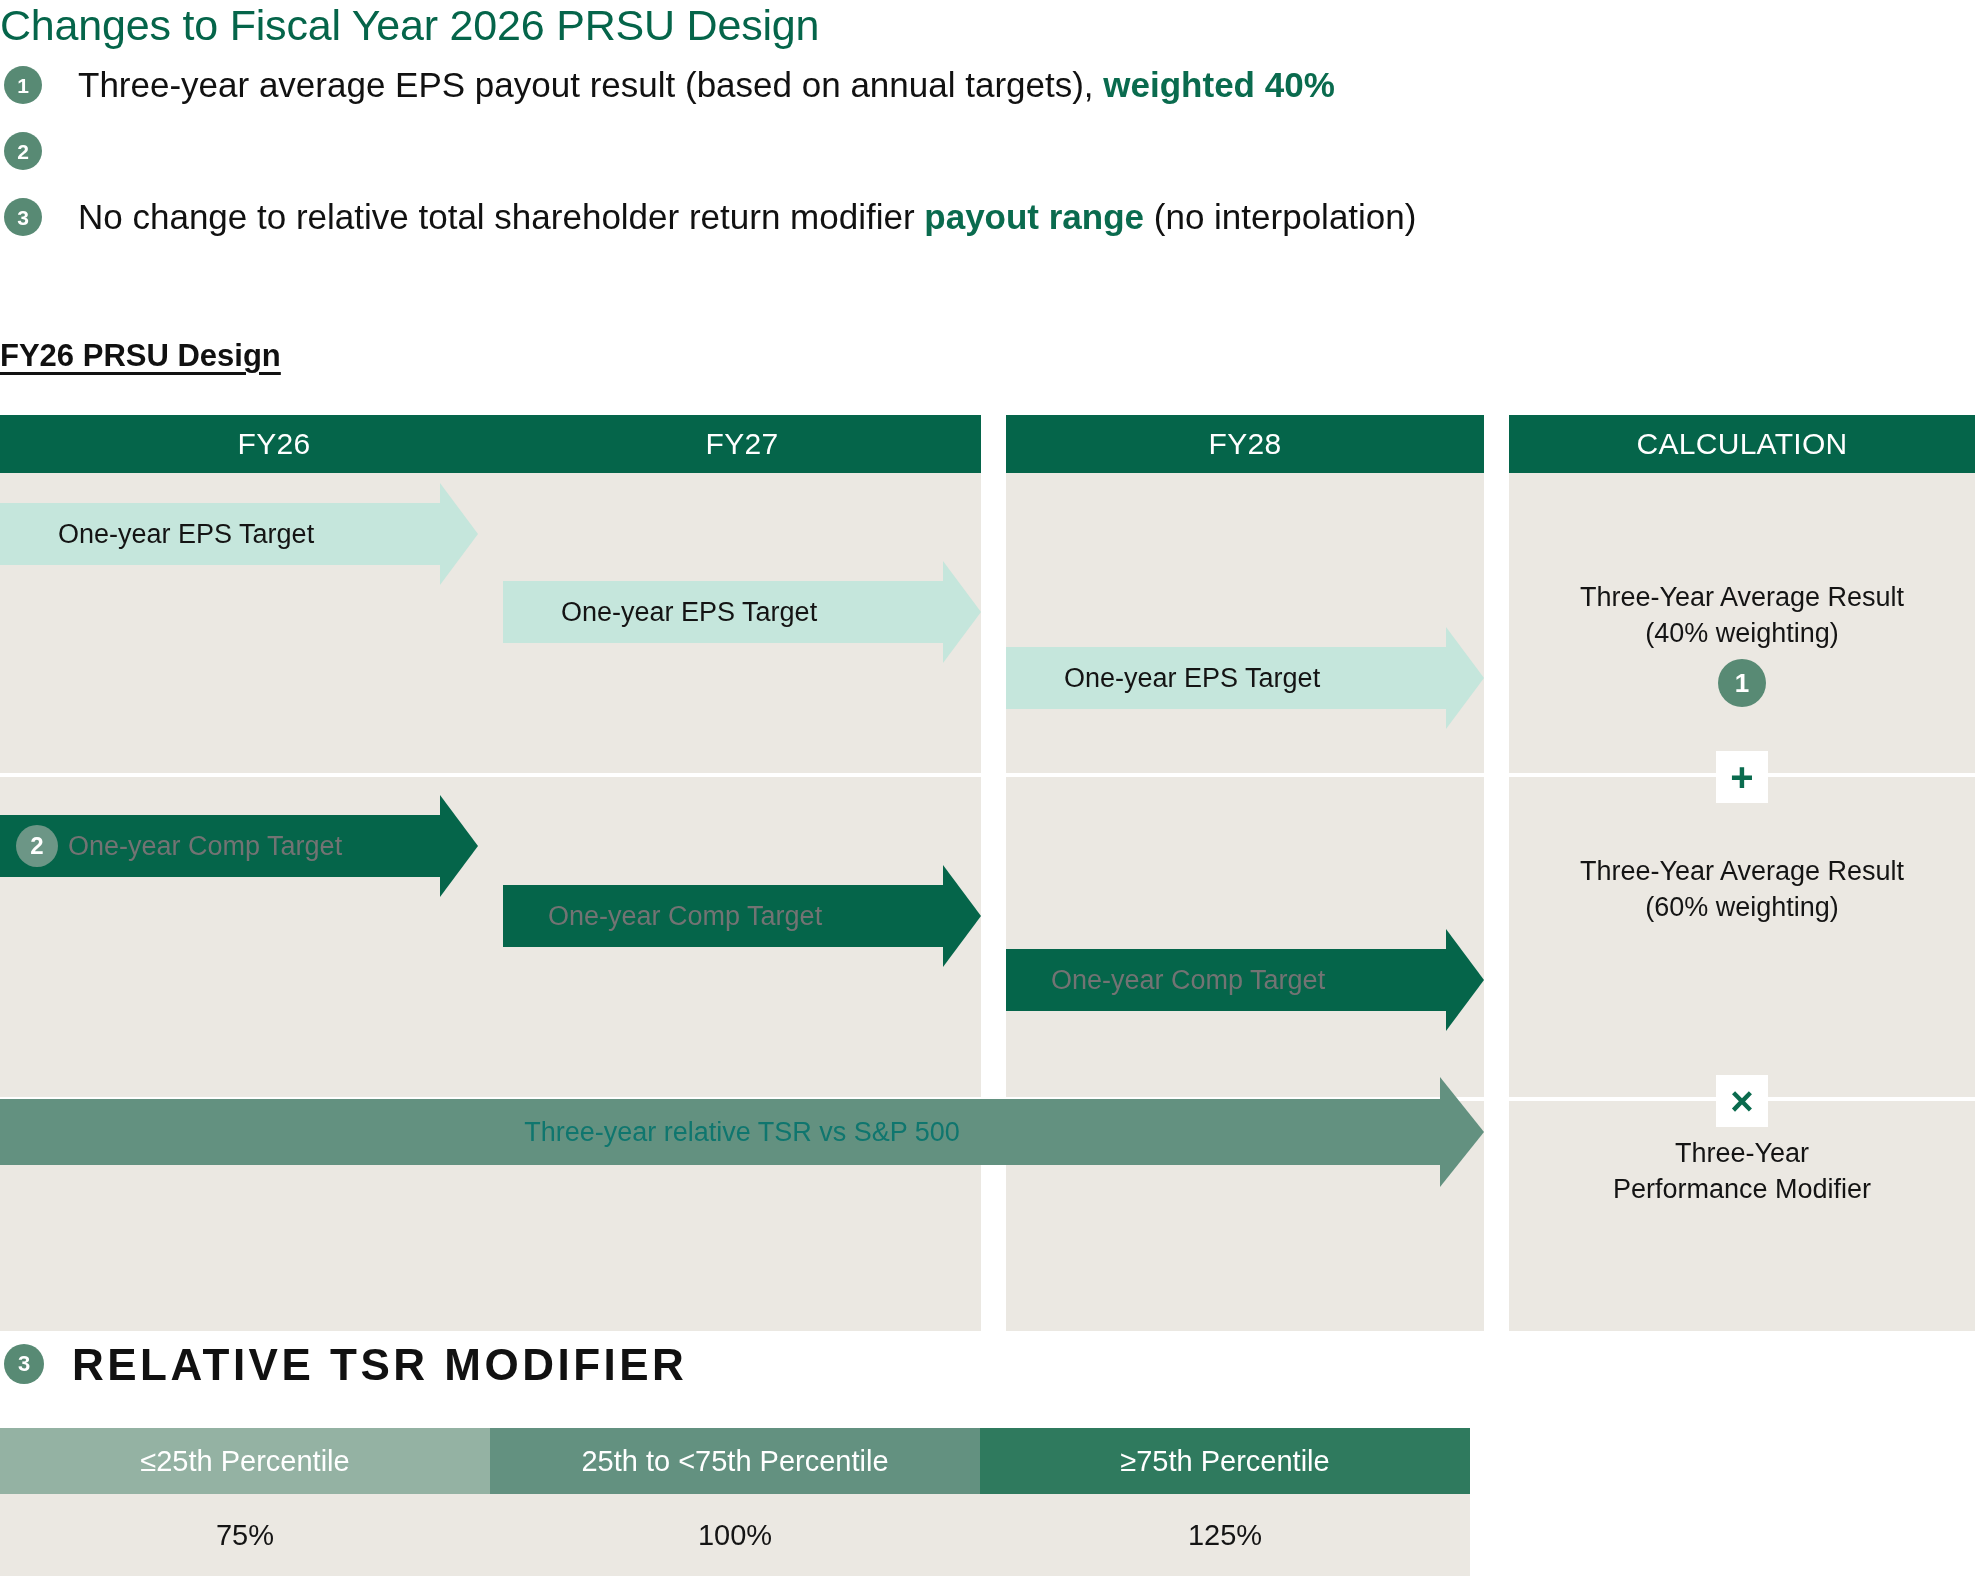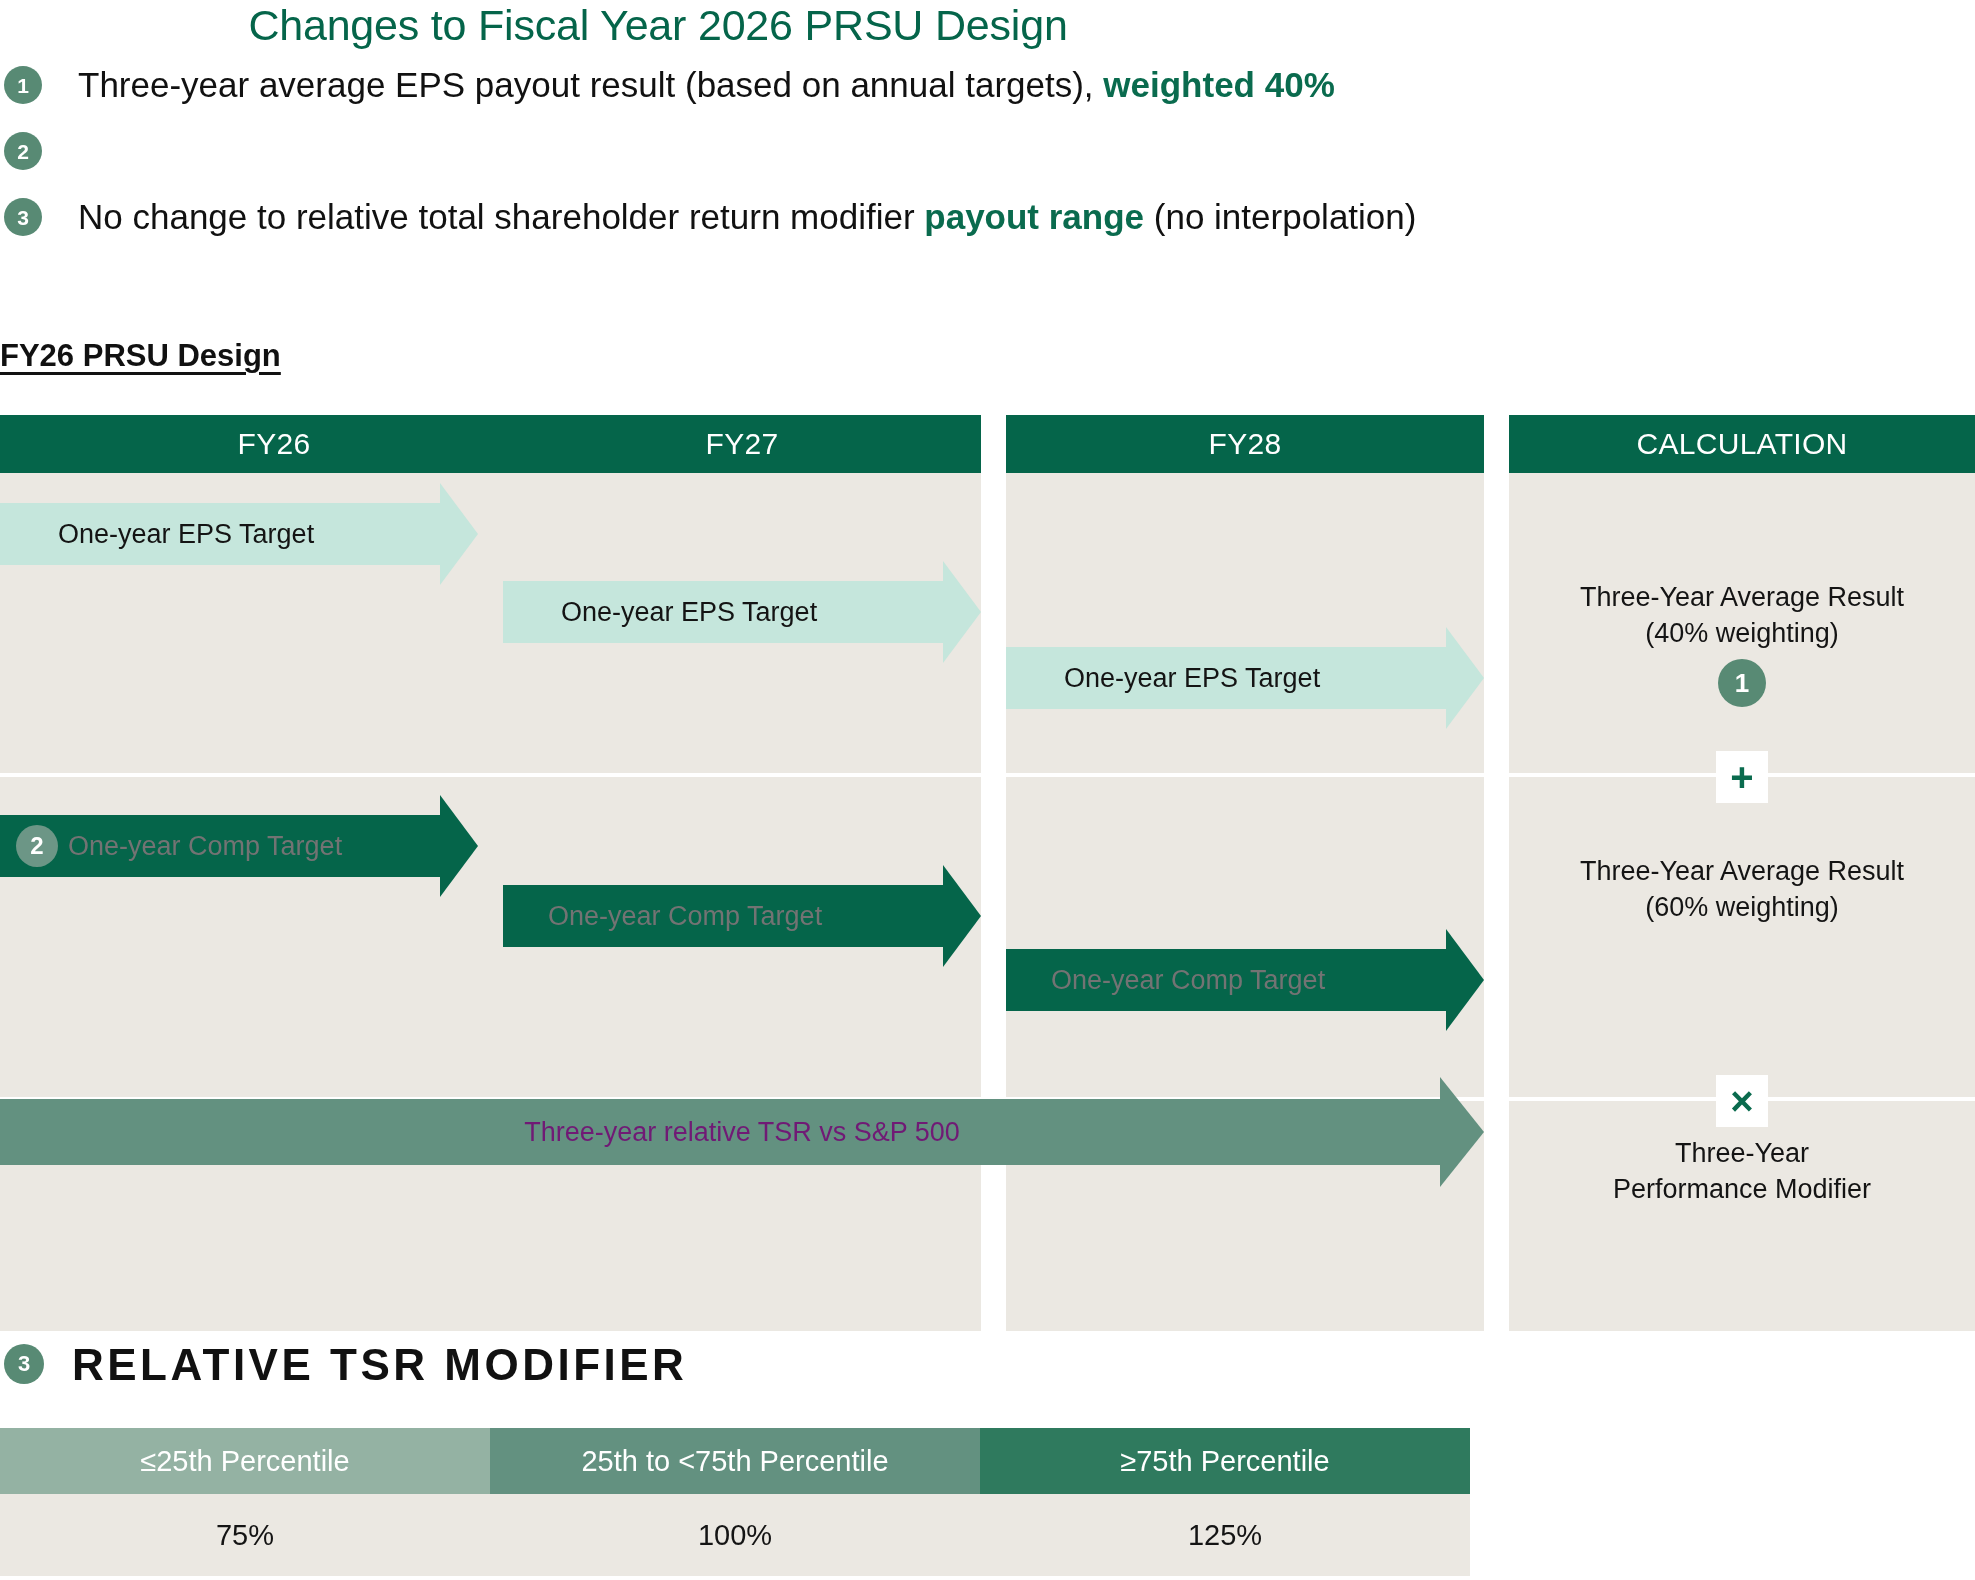--- a/index.html
+++ b/index.html
@@ -6,23 +6,23 @@
   body{
     width:1975px;height:1580px;position:relative;overflow:hidden;
     font-family:"Liberation Sans", sans-serif;
     color:#1a1a1a;
     -webkit-font-smoothing:antialiased;
   }
   .abs{position:absolute;}
 
   
   #page-title{
-    left:8px;top:2px;width:1300px;
+    left:0px;top:2px;width:1300px;
     font-size:43px;font-weight:400;color:#05654a;
-    letter-spacing:-0.2px;line-height:1.1;text-align:center;
+    letter-spacing:-0.2px;line-height:1.1;
   }
 
   
   .bullet-row{left:0px;width:1975px;height:56px;}
   .bullet-badge{
     position:absolute;left:4px;top:0px;width:38px;height:38px;border-radius:50%;
     background:#588a74;color:#ffffff;font-size:21px;font-weight:700;
     display:flex;align-items:center;justify-content:center;line-height:1;
   }
   .bullet-text{
@@ -68,21 +68,21 @@
   .a-eps .body{background:#c5e6dc;}
   .a-eps .head{border-left:38px solid #c5e6dc;}
   .a-eps .label{color:#141414;}
 
   .a-comp .body{background:#05654a;}
   .a-comp .head{border-left:38px solid #05654a;}
   .a-comp .label{color:#737373;}
 
   .a-tsr .body{background:#639180;}
   .a-tsr .head{border-left:44px solid #639180;}
-  .a-tsr .label{color:#701a75;}
+  .a-tsr .label{color:#0f766e;}
 
   .inline-badge{
     width:42px;height:42px;border-radius:50%;background:#6c9686;color:#ffffff;
     font-size:24px;font-weight:700;display:inline-flex;align-items:center;
     justify-content:center;margin-right:10px;flex:0 0 auto;position:relative;z-index:3;
   }
 
   
   .calc-text{
     position:absolute;left:0;width:100%;text-align:center;

